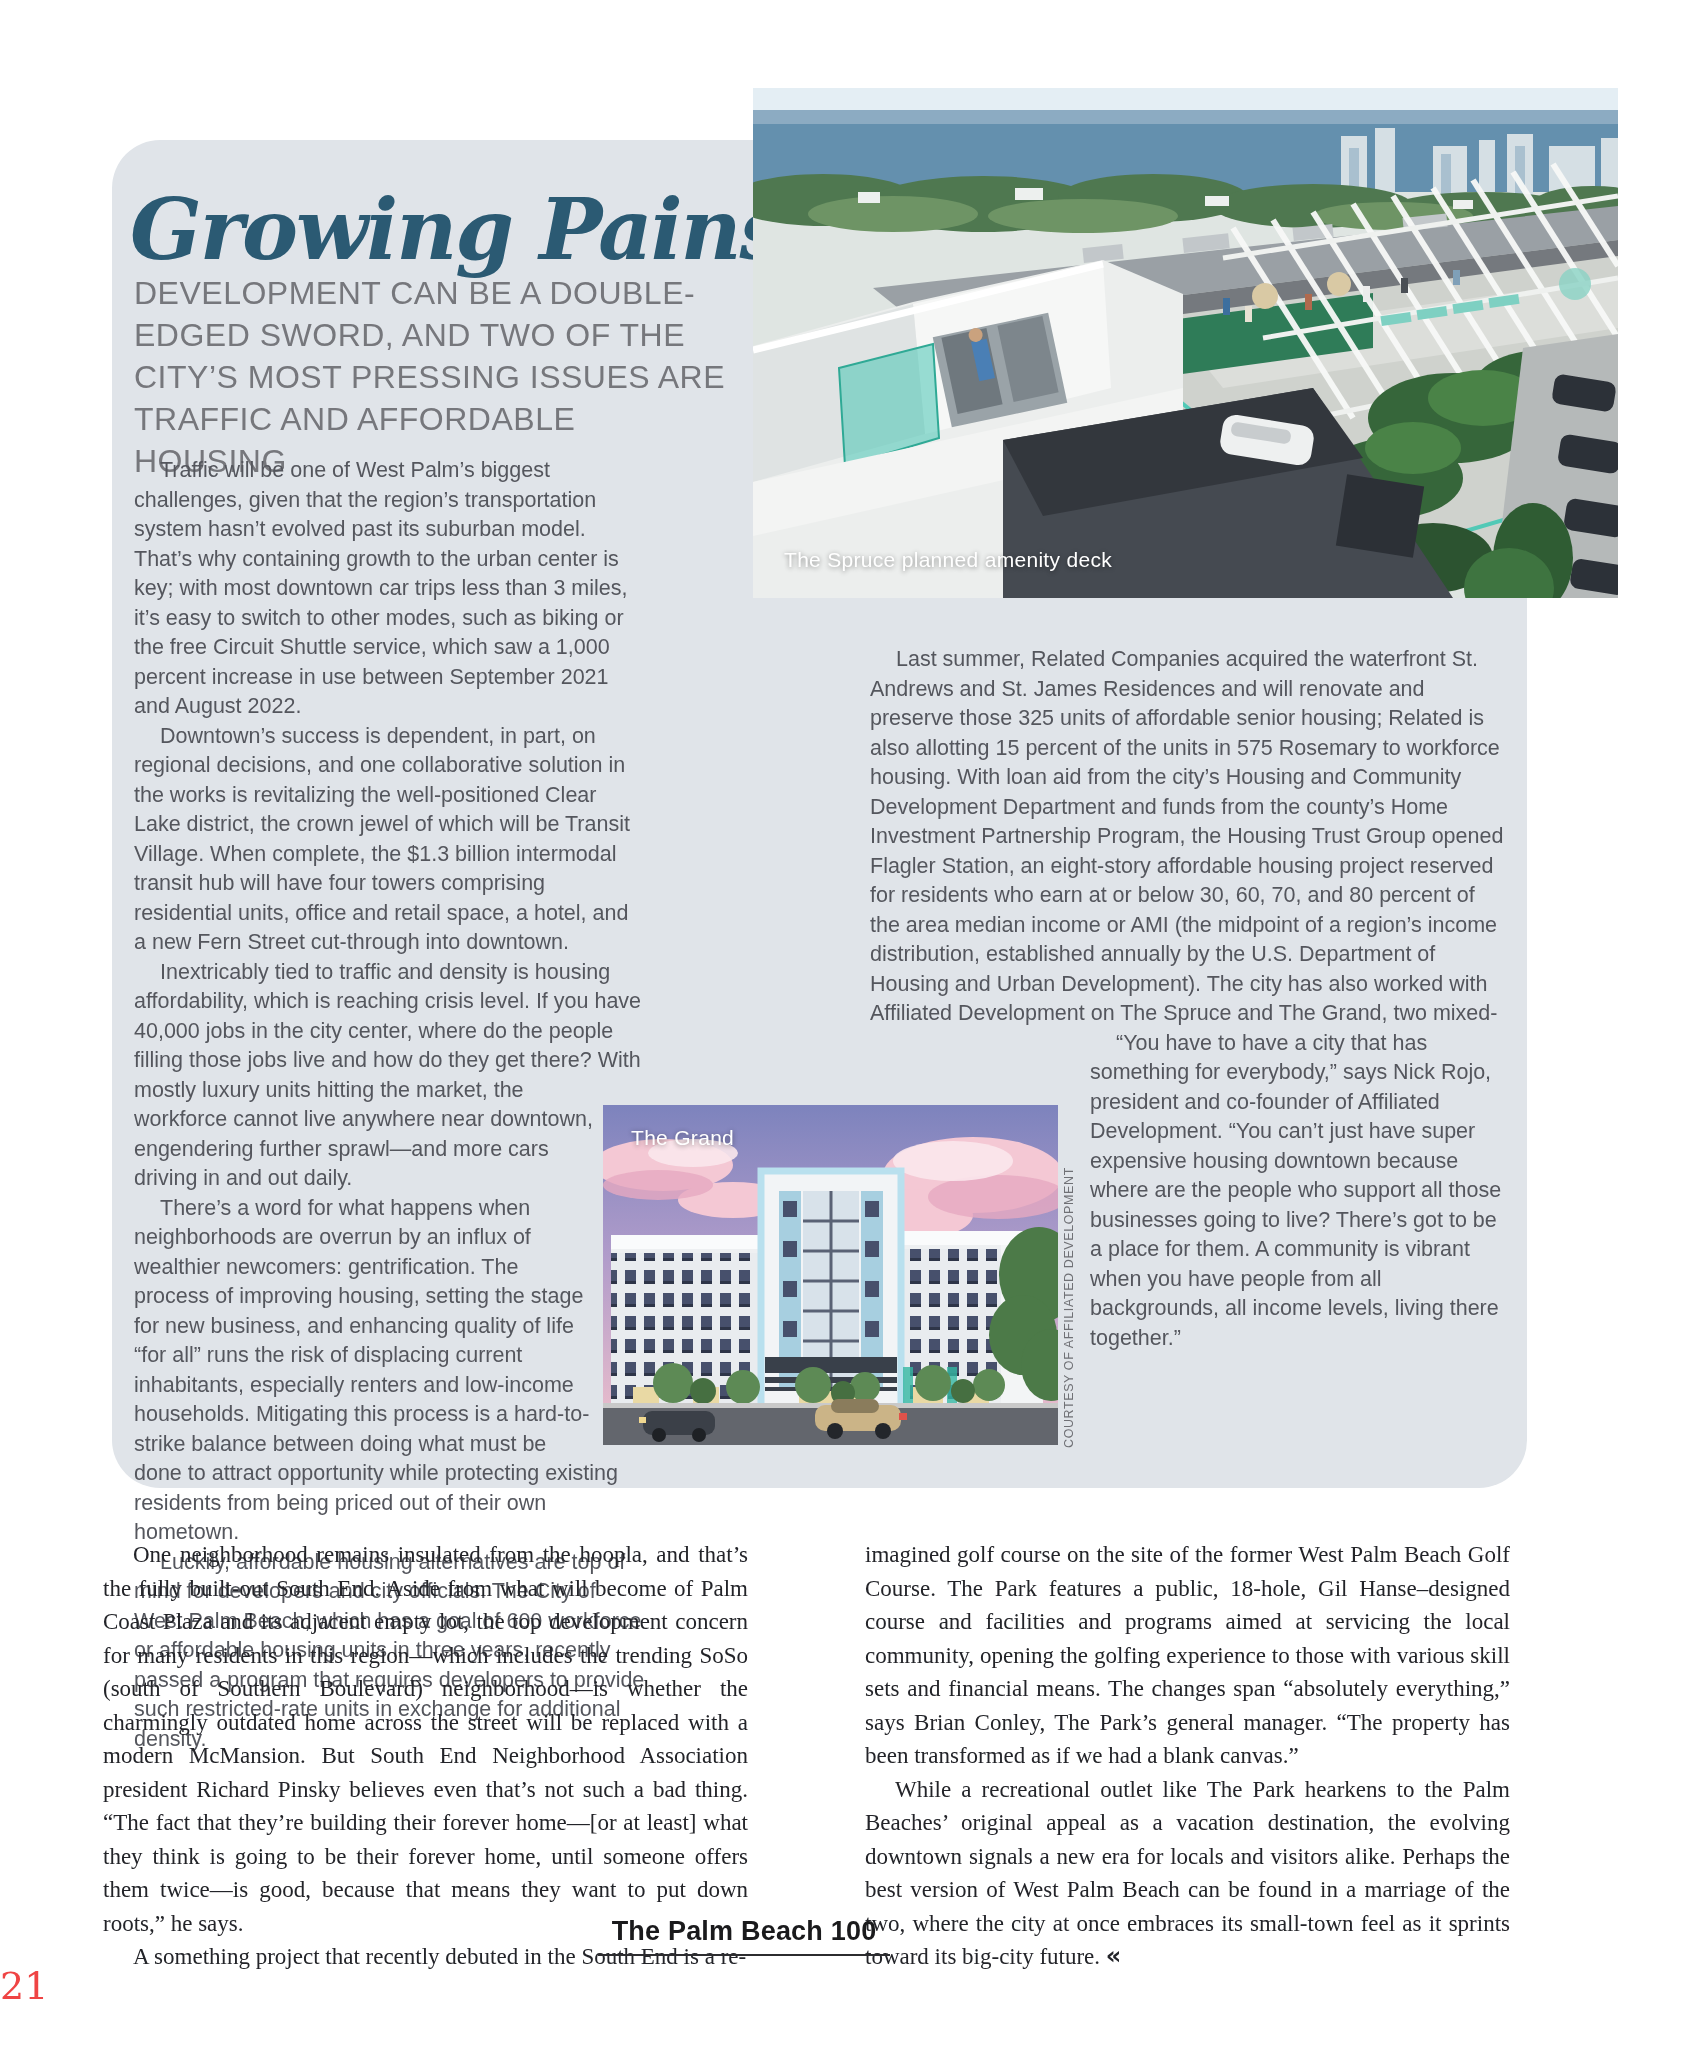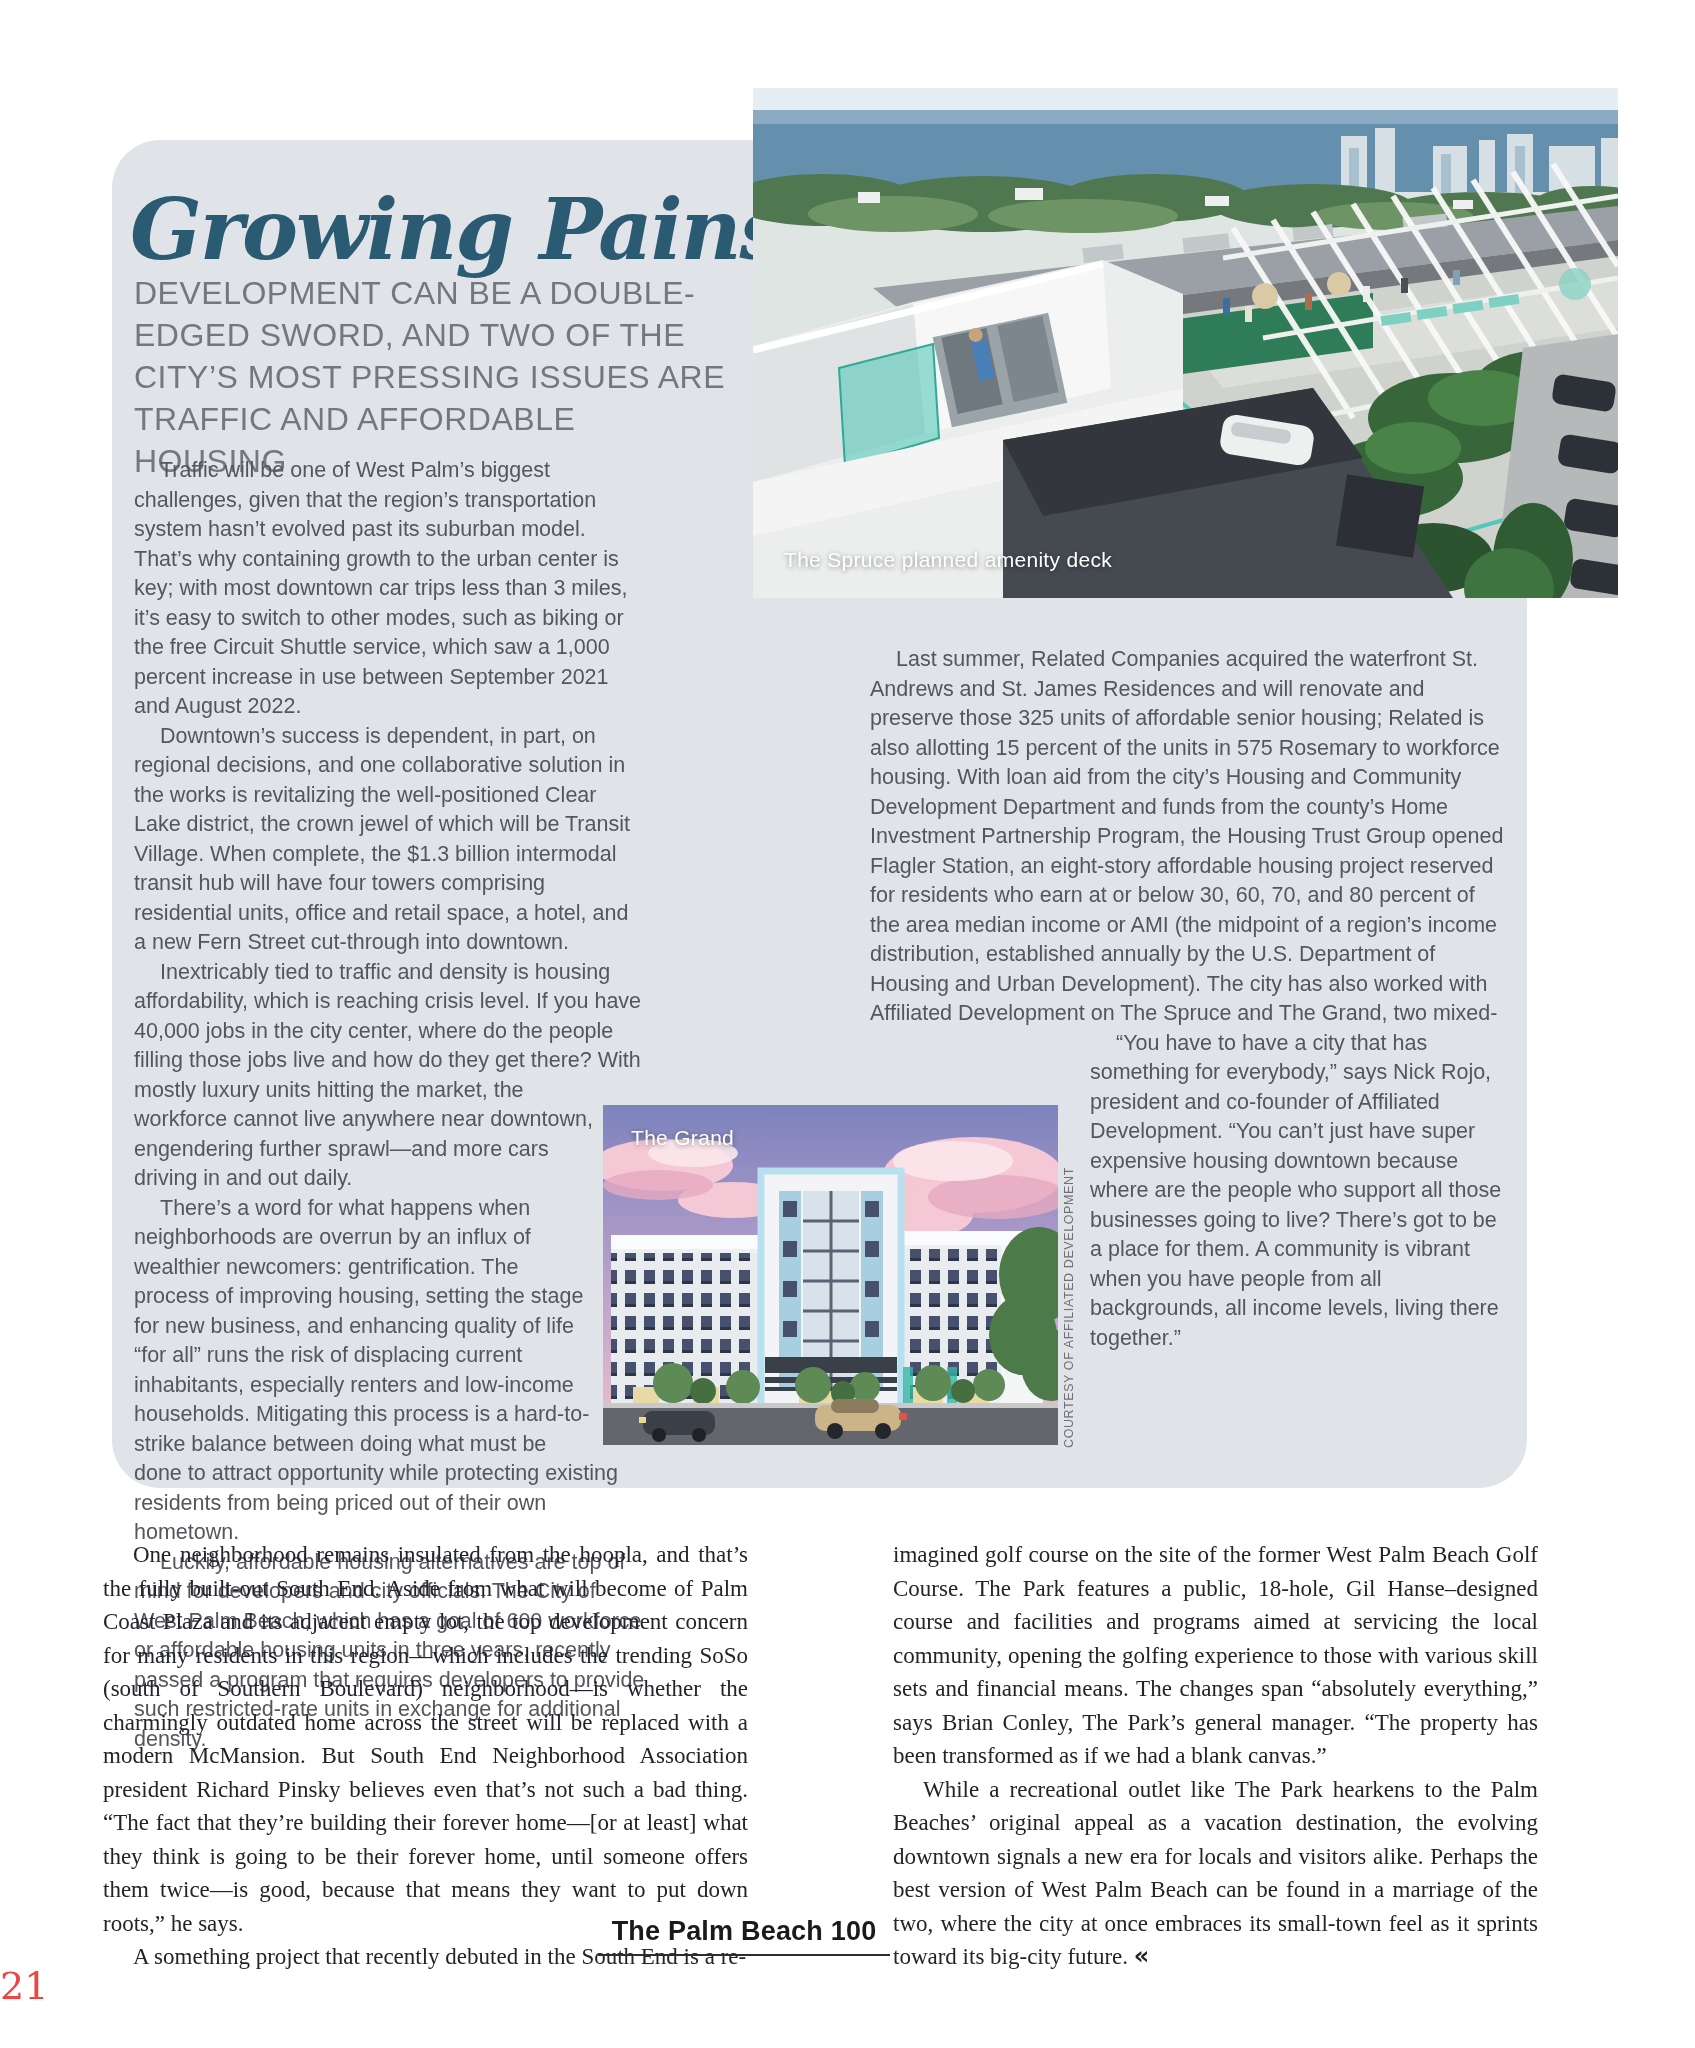--- a/index.html
+++ b/index.html
@@ -42,21 +42,21 @@
     writing-mode:vertical-rl; transform:rotate(180deg);
     font-size:12.5px; color:#6f7075; letter-spacing:0.6px; white-space:nowrap;
   }
   .serif-col {
     position:absolute; font-family:"Liberation Serif", serif; font-size:23px;
     line-height:33.5px; color:#232429; text-align:justify;
   }
   .serif-col p { margin:0; text-indent:30px; }
   .serif-col p.noindent { text-indent:0; }
   .serif-left  { left:103px; top:1538px; width:645px; }
-  .serif-right { left:893px; top:1538px; width:645px; }
+  .serif-right { left:865px; top:1538px; width:645px; }
   .end-mark { font-family:"DejaVu Sans", sans-serif; font-weight:bold; font-size:24px; }
   .footer { position:absolute; left:0; top:1916px; width:1488px; text-align:center; }
   .footer-title {
     display:inline-block; font-weight:bold; font-size:27px; color:#1a1a1c;
     letter-spacing:0.2px; padding:0 14px 7px 14px; border-bottom:2.5px solid #2c2c2f;
   }
   .page-number {
     position:absolute; left:0; top:1964px; width:1695px; text-align:left;
     font-family:"DejaVu Serif", serif; font-size:38px; color:#ef4444;
   }

